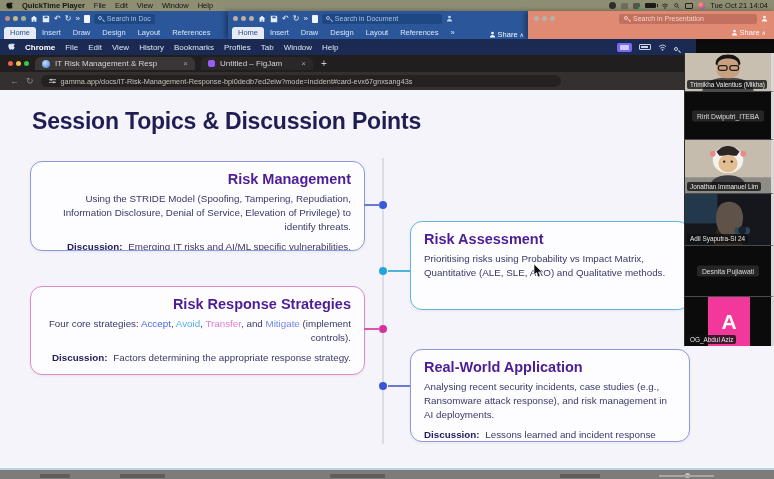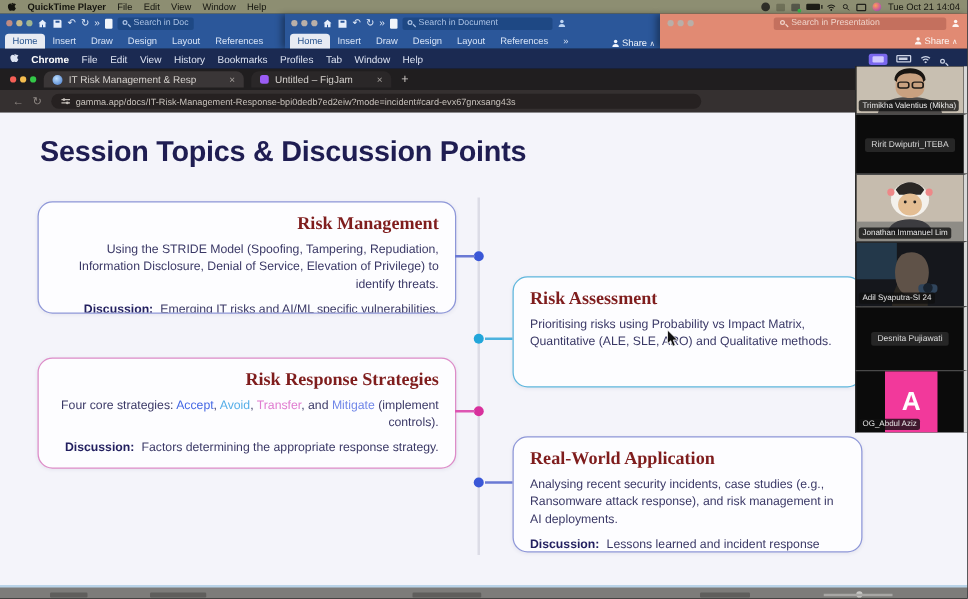--- a/index.html
+++ b/index.html
@@ -52,21 +52,21 @@
   .personic{width:7px;height:7px;}
   .ppt-top{height:15px;display:flex;align-items:center;padding:0 6px;gap:4px;}
   .ppt-search{margin-left:auto;display:flex;align-items:center;gap:3px;background:#c4705e;border-radius:2px;
     padding:1px 5px;color:#f0d3c9;font-size:7px;height:10px;width:138px;}
   .ppt-search .sglass i{border-color:#f0d3c9;} .ppt-search .sglass b{background:#f0d3c9;}
   .ppt-bottom{height:13px;display:flex;align-items:center;justify-content:flex-end;padding:0 8px;gap:2px;
     color:#fdf4f1;font-size:7.5px;}
   .chev{font-size:6px;}
 
   
-  .chromebar{position:absolute;top:39px;left:0;width:774px;height:16px;background:#1b2a52;
+  .chromebar{position:absolute;top:39px;left:0;width:696px;height:16px;background:#1b2a52;
     display:flex;align-items:center;gap:10px;padding:0 8px;font-size:8px;color:#dde3f2;}
   .chromebar .app{font-weight:bold;color:#fff;}
   .chromebar .sp{flex:1;}
   .chromebar .right{display:flex;gap:7px;align-items:center;margin-right:14px;}
   .scrpill{width:15px;height:9px;border-radius:2px;background:#7a68ef;position:relative;}
   .scrpill:after{content:"";position:absolute;left:3px;top:2px;width:9px;height:5px;background:#cfc8ff;border-radius:1px;}
   .cbatt{width:12px;height:6px;border:1px solid #cdd4e6;border-radius:1px;position:relative;}
   .cbatt i{position:absolute;left:1px;top:1px;bottom:1px;width:7px;background:#cdd4e6;}
   .cwifi{width:9px;height:7px;}
   .cglass .sglass i{border-color:#cdd4e6;} .cglass .sglass b{background:#cdd4e6;}
@@ -91,21 +91,21 @@
   .urlpill{display:flex;align-items:center;gap:5px;background:#262121;border-radius:8px;
     height:12px;padding:0 8px;width:520px;color:#c6c0ba;font-size:7.3px;white-space:nowrap;overflow:hidden;}
   .tuneic{width:7px;height:6px;flex:0 0 auto;}
 
   
   .slide{position:absolute;top:90px;left:0;width:774px;height:378px;background:#f4f4fa;overflow:hidden;}
   .stitle{position:absolute;left:32px;top:18px;font-size:23px;font-weight:bold;color:#1f1d52;letter-spacing:-.2px;}
   .vline{position:absolute;left:382px;top:68px;width:2px;height:286px;background:#dcdce6;}
   .sbox{position:absolute;background:#fdfdff;border-radius:12px;padding:9px 13px;overflow:hidden;
     box-shadow:0 1px 3px rgba(60,60,120,.08);}
-  .sbox h2{margin:0 0 5px;font-size:14.5px;color:#7f1d1d;font-family:Liberation Serif, serif;}
+  .sbox h2{margin:0 0 5px;font-size:14.5px;color:#4c1d95;}
   .sbox p{margin:0;font-size:9.8px;line-height:1.42;color:#3a3866;}
   .sbox .disc{margin-top:6px;}
   .sbox .disc b{color:#232060;margin-right:3px;}
   .box1{left:30px;top:71px;width:335px;height:90px;border:1.5px solid #8e97d8;text-align:right;}
   .box2{left:410px;top:131px;width:280px;height:89px;border:1.5px solid #5fb7dd;text-align:left;}
   .box3{left:30px;top:196px;width:335px;height:89px;border:1.5px solid #dd8cc8;text-align:right;}
   .box4{left:410px;top:259px;width:280px;height:93px;border:1.5px solid #8e97d8;text-align:left;}
   .dot{position:absolute;width:8px;height:8px;border-radius:50%;}
   .dot1{left:379px;top:111px;background:#3a57d7;}
   .dot2{left:379px;top:177px;background:#22a6da;}

